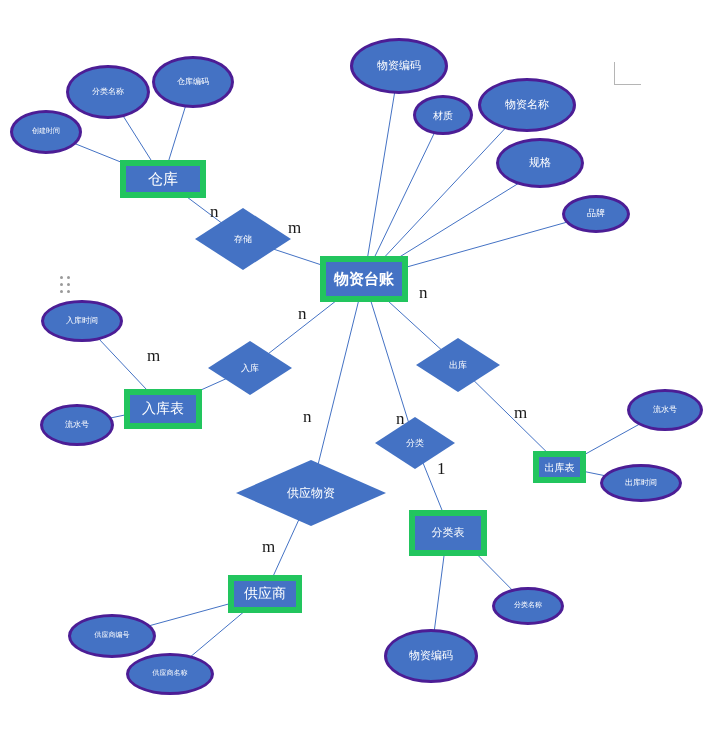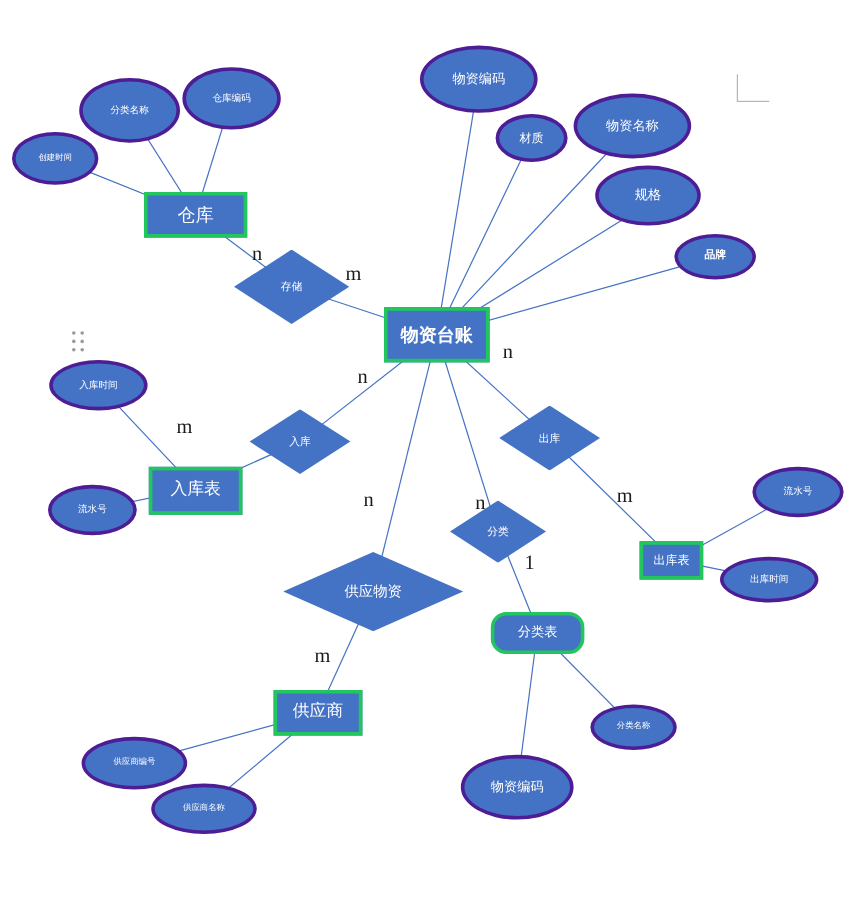--- a/index.html
+++ b/index.html
@@ -34,21 +34,21 @@
     display: flex;
     align-items: center;
     justify-content: center;
     color: #ffffff;
     text-align: center;
     line-height: 1.1;
     white-space: nowrap;
   }
   .entity {
     background: #4472C4;
-    border: 3px solid #22c55e;
+    border: 6px solid #22c55e;
   }
   .attr {
     background: #4472C4;
     border: 3px solid #4c1d95;
     border-radius: 50%;
   }
   .rel-wrap {
     position: absolute;
   }
   .rel-diamond {
@@ -131,30 +131,30 @@
       <line x1="311" y1="493" x2="265" y2="594" stroke="#4472C4" stroke-width="1"></line>
       <line x1="112" y1="636" x2="265" y2="594" stroke="#4472C4" stroke-width="1"></line>
       <line x1="170" y1="674" x2="265" y2="594" stroke="#4472C4" stroke-width="1"></line>
     </svg>
 
   <div id="nodes">
       <div class="node entity" style="left: 120px; top: 160px; width: 86px; height: 38px; font-size: 15px;">仓库</div>
       <div class="node entity" style="left: 320px; top: 256px; width: 88px; height: 46px; font-size: 15px; font-weight: bold;">物资台账</div>
       <div class="node entity" style="left: 124px; top: 389px; width: 78px; height: 40px; font-size: 14px;">入库表</div>
       <div class="node entity" style="left: 533px; top: 451px; width: 53px; height: 32px; font-size: 10px;">出库表</div>
-      <div class="node entity" style="left: 409px; top: 510px; width: 78px; height: 35px; font-size: 11px; border-radius: 13px;">分类表</div>
+      <div class="node entity" style="left: 409px; top: 510px; width: 78px; height: 46px; font-size: 11px;">分类表</div>
       <div class="node entity" style="left: 228px; top: 575px; width: 74px; height: 38px; font-size: 14px;">供应商</div>
       <div class="node attr" style="left: 66px; top: 65px; width: 84px; height: 54px; font-size: 8px;">分类名称</div>
       <div class="node attr" style="left: 152px; top: 56px; width: 82px; height: 52px; font-size: 8px;">仓库编码</div>
       <div class="node attr" style="left: 10px; top: 110px; width: 72px; height: 44px; font-size: 7px;">创建时间</div>
       <div class="node attr" style="left: 350px; top: 38px; width: 98px; height: 56px; font-size: 11px;">物资编码</div>
       <div class="node attr" style="left: 413px; top: 95px; width: 60px; height: 40px; font-size: 10px;">材质</div>
       <div class="node attr" style="left: 478px; top: 78px; width: 98px; height: 54px; font-size: 11px;">物资名称</div>
       <div class="node attr" style="left: 496px; top: 138px; width: 88px; height: 50px; font-size: 11px;">规格</div>
-      <div class="node attr" style="left: 562px; top: 195px; width: 68px; height: 38px; font-size: 9px; font-weight: bold;">品牌</div>
+      <div class="node attr" style="left: 562px; top: 195px; width: 68px; height: 38px; font-size: 9px;">品牌</div>
       <div class="node attr" style="left: 41px; top: 300px; width: 82px; height: 42px; font-size: 8px;">入库时间</div>
       <div class="node attr" style="left: 40px; top: 404px; width: 74px; height: 42px; font-size: 8px;">流水号</div>
       <div class="node attr" style="left: 627px; top: 389px; width: 76px; height: 42px; font-size: 8px;">流水号</div>
       <div class="node attr" style="left: 600px; top: 464px; width: 82px; height: 38px; font-size: 8px;">出库时间</div>
       <div class="node attr" style="left: 492px; top: 587px; width: 72px; height: 38px; font-size: 7px;">分类名称</div>
       <div class="node attr" style="left: 384px; top: 629px; width: 94px; height: 54px; font-size: 11px;">物资编码</div>
       <div class="node attr" style="left: 68px; top: 614px; width: 88px; height: 44px; font-size: 7px;">供应商编号</div>
       <div class="node attr" style="left: 126px; top: 653px; width: 88px; height: 42px; font-size: 7px;">供应商名称</div>
       <div class="rel-wrap" style="left: 195px; top: 208px; width: 96px; height: 62px;">
         <div class="rel-diamond"></div>

